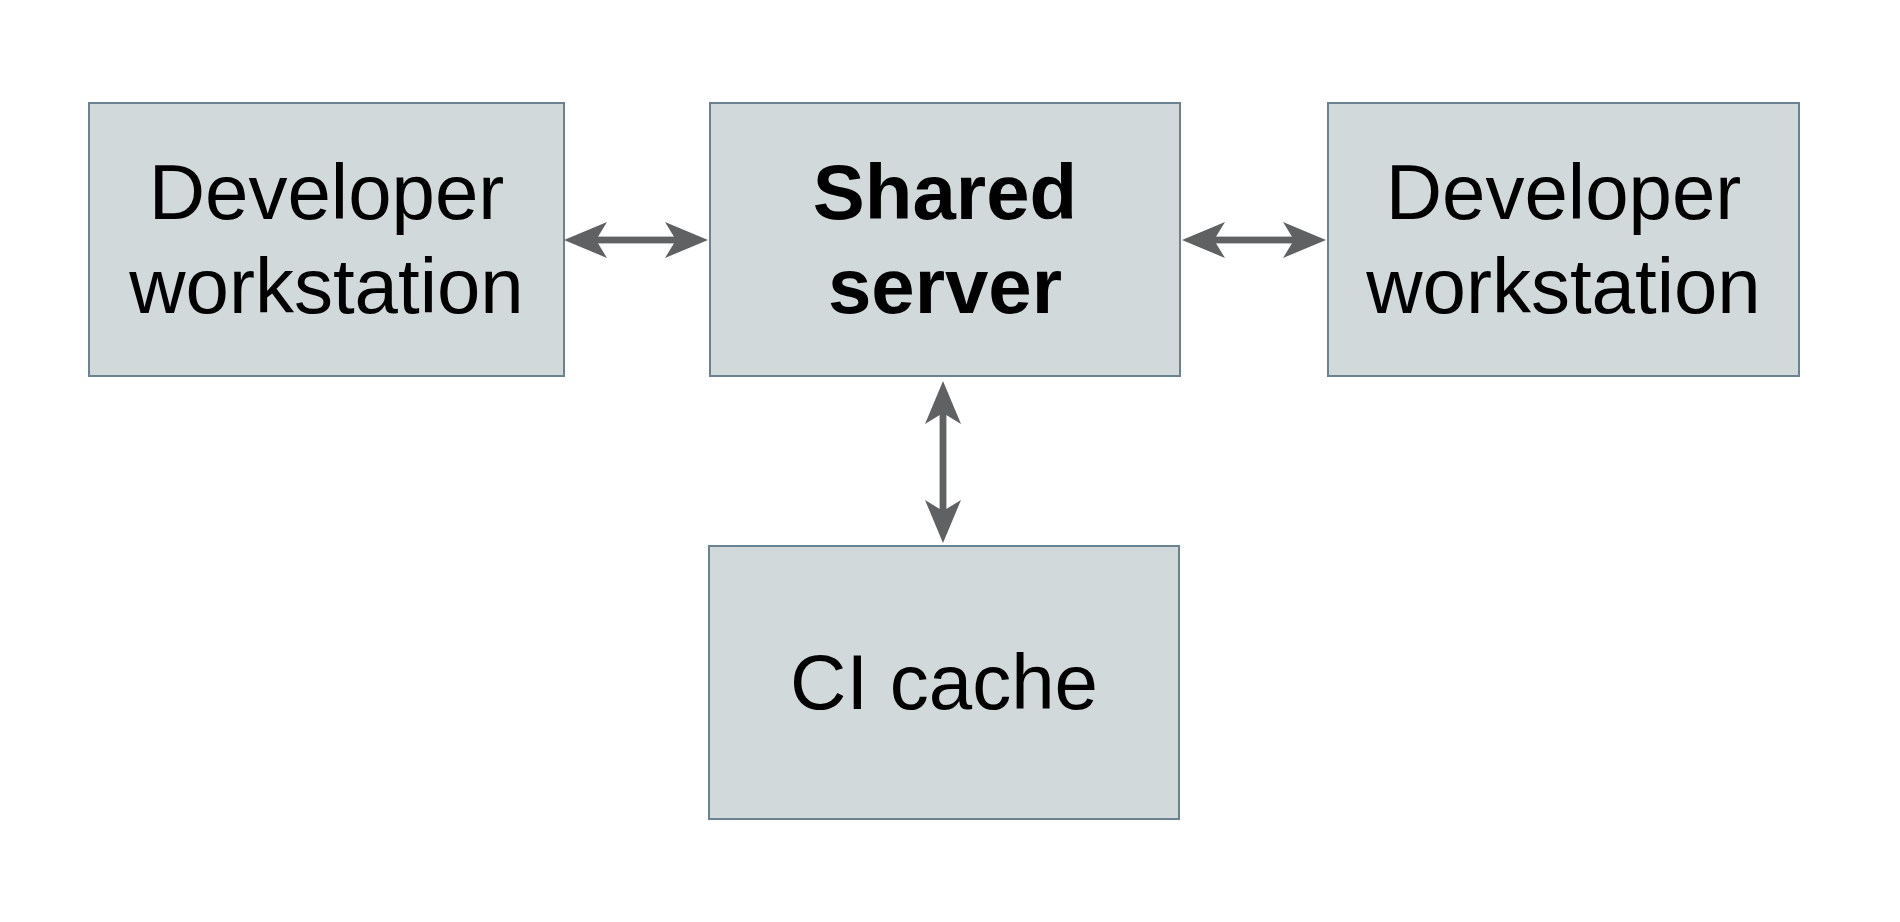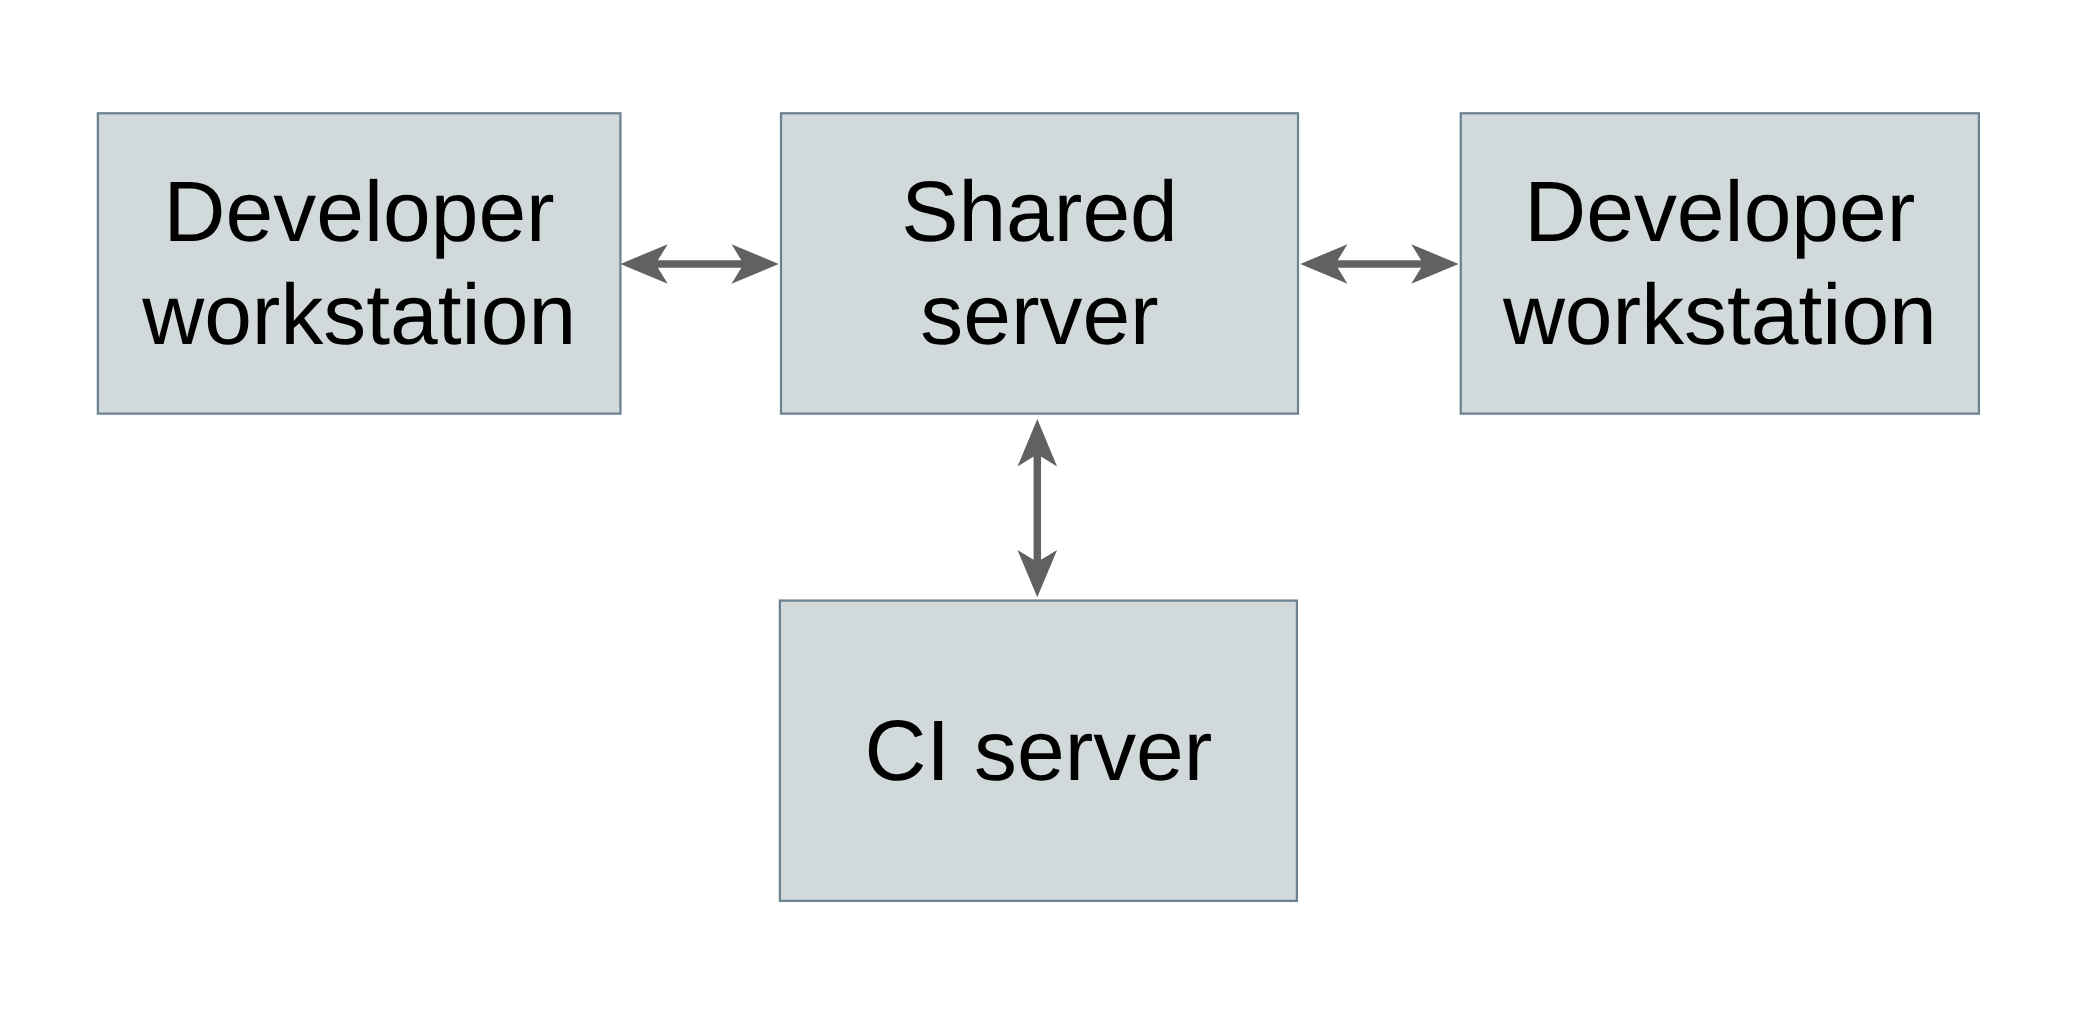--- a/index.html
+++ b/index.html
@@ -27,21 +27,21 @@
     flex-direction: column;
     align-items: center;
     justify-content: center;
     text-align: center;
     color: var(--text);
     font-size: 78px;
     line-height: 1.2;
     white-space: nowrap;
   }
   #node-dev-left   { left:  88px; top: 102px; width: 477px; height: 275px; }
-  #node-shared     { left: 709px; top: 102px; width: 472px; height: 275px; }
+  #node-shared     { left: 709px; top: 102px; width: 472px; height: 275px; font-weight: bold; }
   #node-dev-right  { left: 1327px; top: 102px; width: 473px; height: 275px; }
   #node-ci         { left: 708px; top: 545px; width: 472px; height: 275px; }
   .arrow { position: absolute; display: block; }
   .arrow polygon, .arrow rect { fill: var(--arrow); }
   #arrow-left  { left: 562px;  top: 220px; }
   #arrow-right { left: 1180px; top: 220px; }
   #arrow-down  { left: 923px;  top: 379px; }
 </style>
 </head>
 <body>
@@ -57,21 +57,21 @@
     <div>Shared</div>
     <div>server</div>
   </div>
 
   <div class="node" id="node-dev-right">
     <div>Developer</div>
     <div>workstation</div>
   </div>
 
   <div class="node" id="node-ci">
-    <div>CI server</div>
+    <div>CI cache</div>
   </div>
 
   <svg class="arrow" id="arrow-left" width="148" height="40" viewBox="0 0 148 40">
     <rect x="32" y="16.6" width="84" height="6.8"></rect>
     <polygon points="2,20 45,2 34,20 45,38"></polygon>
     <polygon points="146,20 103,2 114,20 103,38"></polygon>
   </svg>
 
   <svg class="arrow" id="arrow-right" width="148" height="40" viewBox="0 0 148 40">
     <rect x="32" y="16.6" width="84" height="6.8"></rect>

